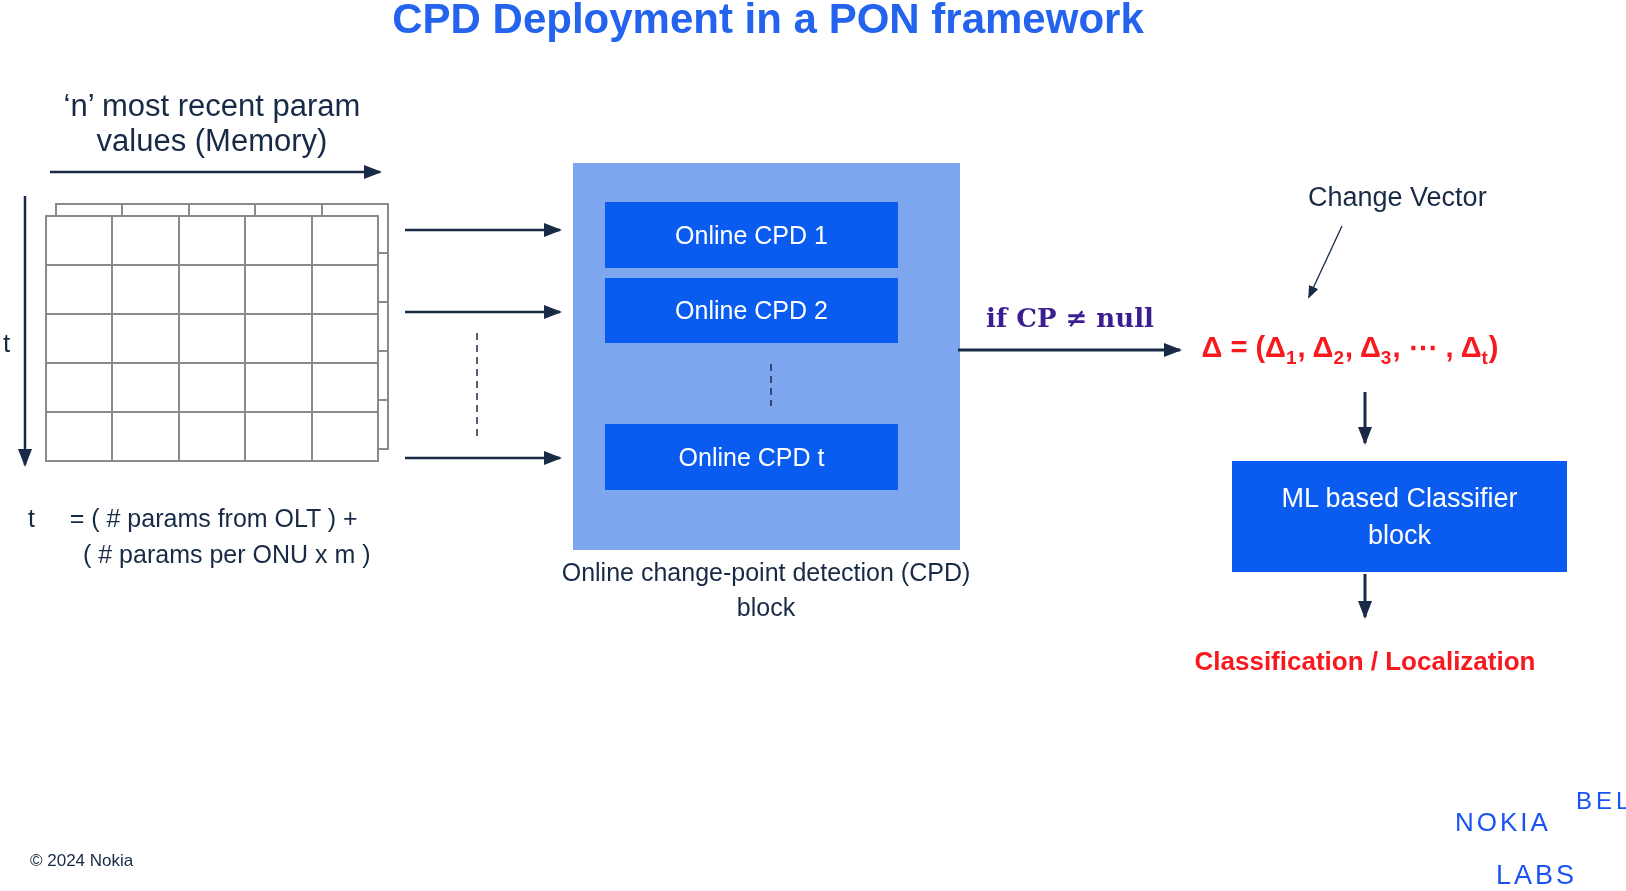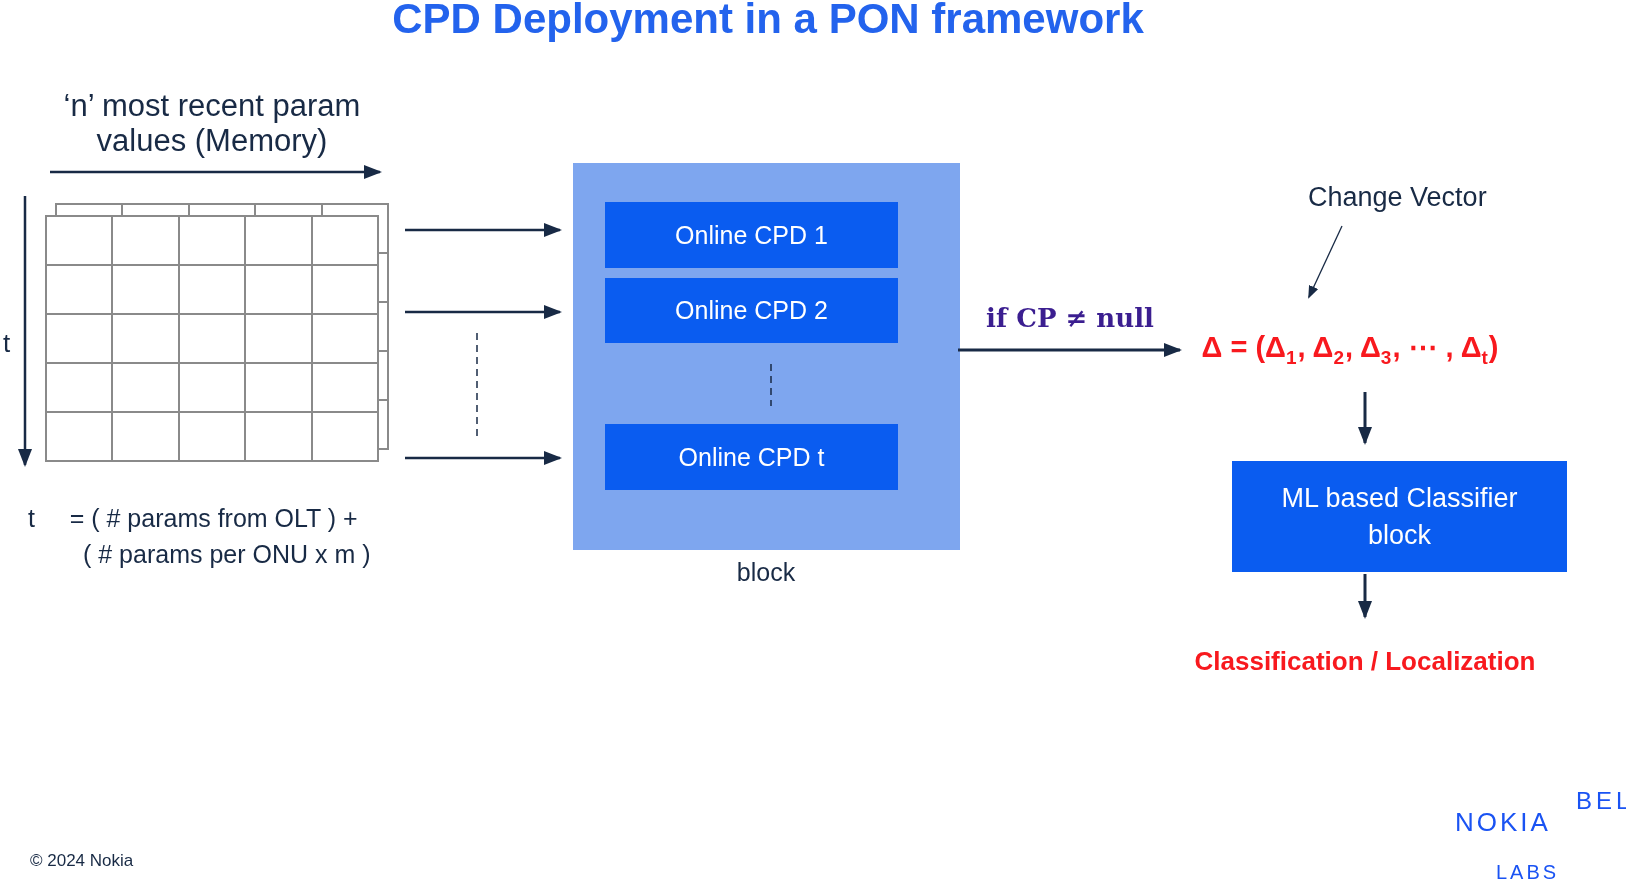--- a/index.html
+++ b/index.html
@@ -66,21 +66,21 @@
   
   .fault {
     position:absolute; left:1130px; top:643px; width:470px; text-align:center;
     color:var(--red); font-weight:700; font-size:26px; line-height:37px;
   }
   
   .copyright { position:absolute; left:30px; top:851px; font-size:17px; }
   .logo-line { position:absolute; color:var(--logo-blue); font-weight:400; line-height:1; }
   .logo-nokia { left:1455px; top:809px; font-size:26px; letter-spacing:3px; }
   .logo-bell  { left:1528px; top:789px; font-size:24px; letter-spacing:4px;margin-left:48px; }
-  .logo-labs  { left:1496px; top:862px; font-size:20px; letter-spacing:3px; }
+  .logo-labs  { left:1496px; top:862px; font-size:27px; letter-spacing:3px; }
   
   .arrows { position:absolute; inset:0; pointer-events:none; }
   .arrows path, .arrows line { stroke:var(--navy); fill:none; }
   .arrows .head { fill:var(--navy); stroke:none; }
 </style>
 </head>
 <body>
 
 <div class="canvas" style="--title-blue: #2363ED; --navy: #182A45; --light-blue: #7EA6EF; --bright-blue: #0A5CF0; --purple: #3B1E90; --red: #F8191E; --logo-blue: #1A53F3; --grid-line: #8A8A8A;">
 
@@ -147,20 +147,21 @@
     <div class="l1">t     = ( # params from OLT ) +</div>
     <div class="l2">( # params per ONU x m )</div>
   </div>
 
   <div class="cpd">
     <div class="cpd-box cpd-box-1">Online CPD 1</div>
     <div class="cpd-box cpd-box-2">Online CPD 2</div>
     <div class="cpd-box cpd-box-t">Online CPD t</div>
   </div>
   <div class="cpd-caption">
+    <div>Online change-point detection (CPD)</div>
     <div>block</div>
   </div>
 
   <div class="condition">
     <span class="it">if CP </span><span>≠ null</span>
   </div>
 
   <div class="change-vector">Change Vector</div>
   <div class="delta-formula"><span>Δ = (Δ</span><sub>1</sub><span>, Δ</span><sub>2</sub><span>, Δ</span><sub>3</sub><span>, ⋯ , Δ</span><sub>t</sub><span>)</span></div>
 

